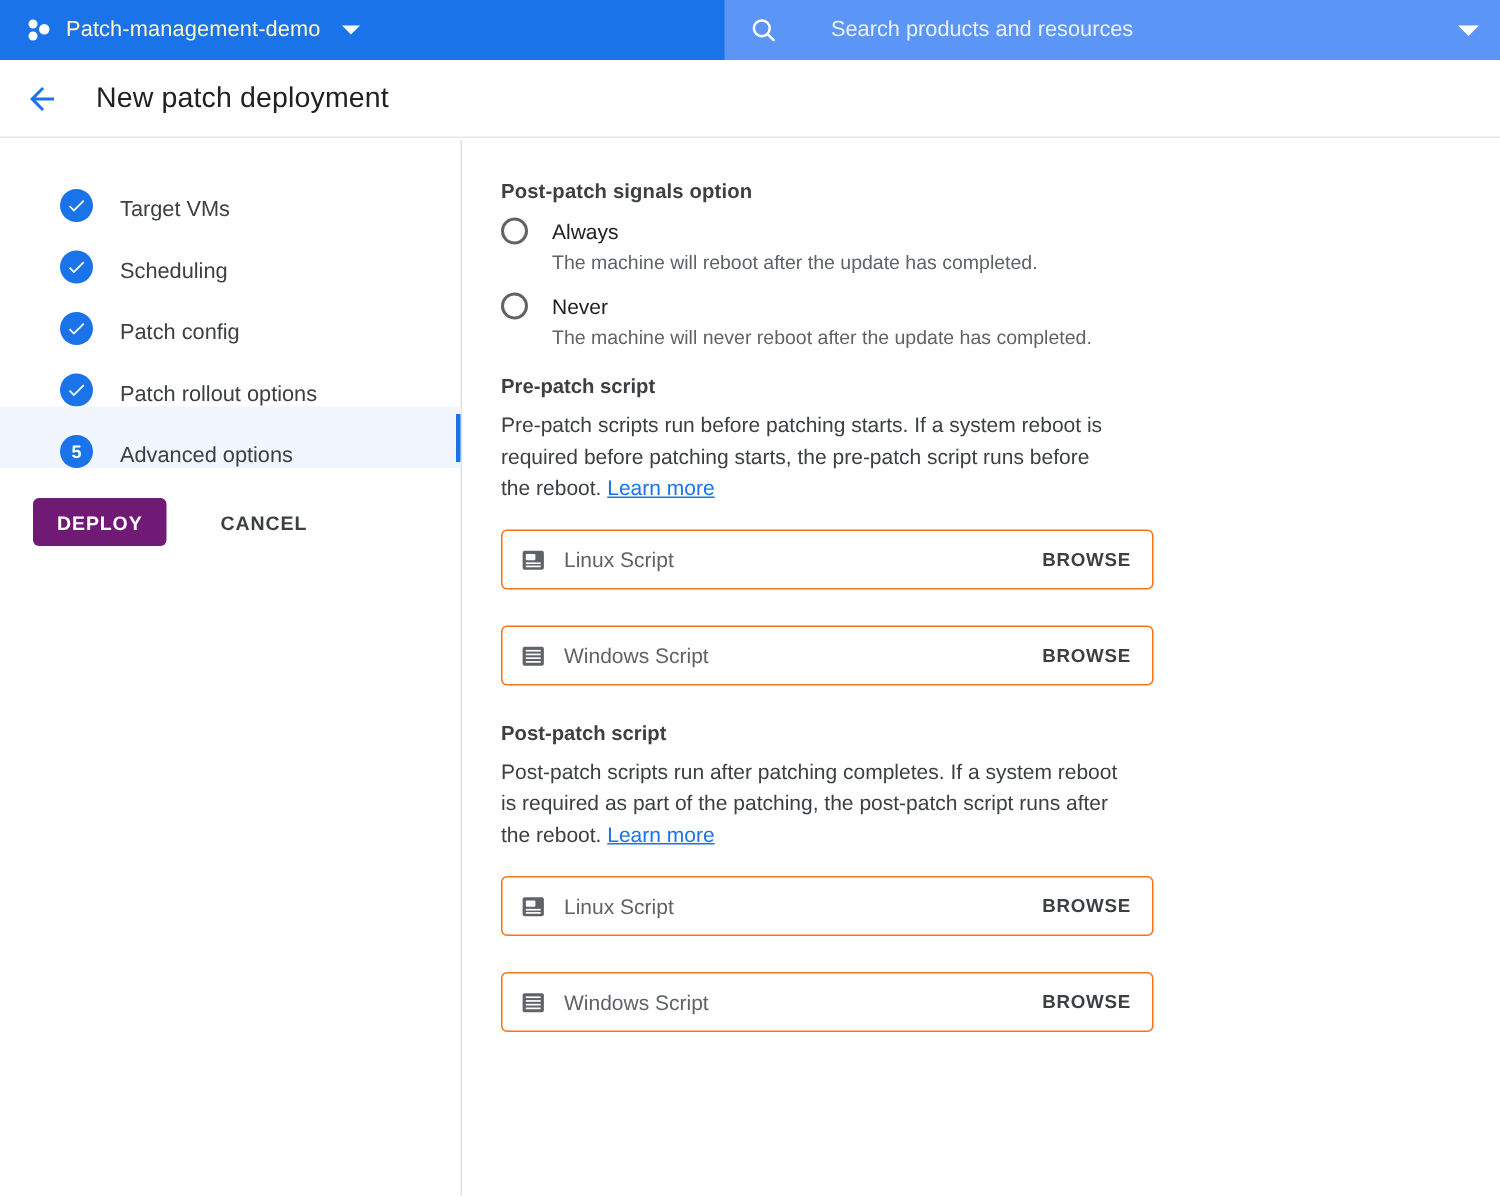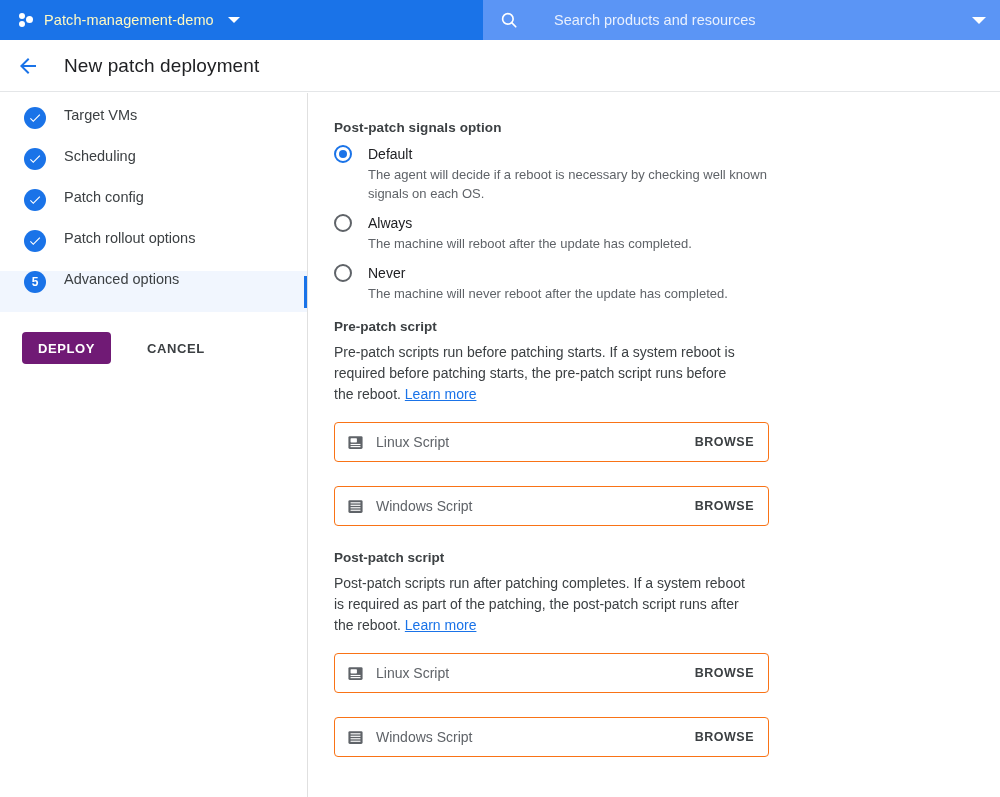--- a/index.html
+++ b/index.html
@@ -130,22 +130,22 @@
     width: 308px;
     height: 704px;
     border-right: 1px solid #e0e0e0;
     box-sizing: border-box;
     background: #ffffff;
   }
   .step {
     position: relative;
     height: 41px;
     display: flex;
-    align-items: flex-start;
-    padding-left: 24px;
+    align-items: flex-end;
+    padding-left: 40px;
     box-sizing: border-box;
     cursor: pointer;
   }
   .step.active {
     background: #f1f6fe;
   }
   .step.active::after {
     content: "";
     position: absolute;
     right: 0; top: 5px;
@@ -409,29 +409,20 @@
     <div class="sidebar-actions">
       <button class="btn-deploy">DEPLOY</button>
       <button class="btn-cancel">CANCEL</button>
     </div>
   </div>
 
   <div class="main">
 
     <div class="section-title">Post-patch signals option</div>
 
-    <div class="radio-block">
-      <div class="radio-row">
-        <span class="radio checked"></span>
-        <span class="radio-text">
-          <div class="radio-label">Default</div>
-          <div class="radio-desc">The agent will decide if a reboot is necessary by checking well known signals on each OS.</div>
-        </span>
-      </div>
-    </div>
 
     <div class="radio-block">
       <div class="radio-row">
         <span class="radio"></span>
         <span class="radio-text">
           <div class="radio-label">Always</div>
           <div class="radio-desc">The machine will reboot after the update has completed.</div>
         </span>
       </div>
     </div>

